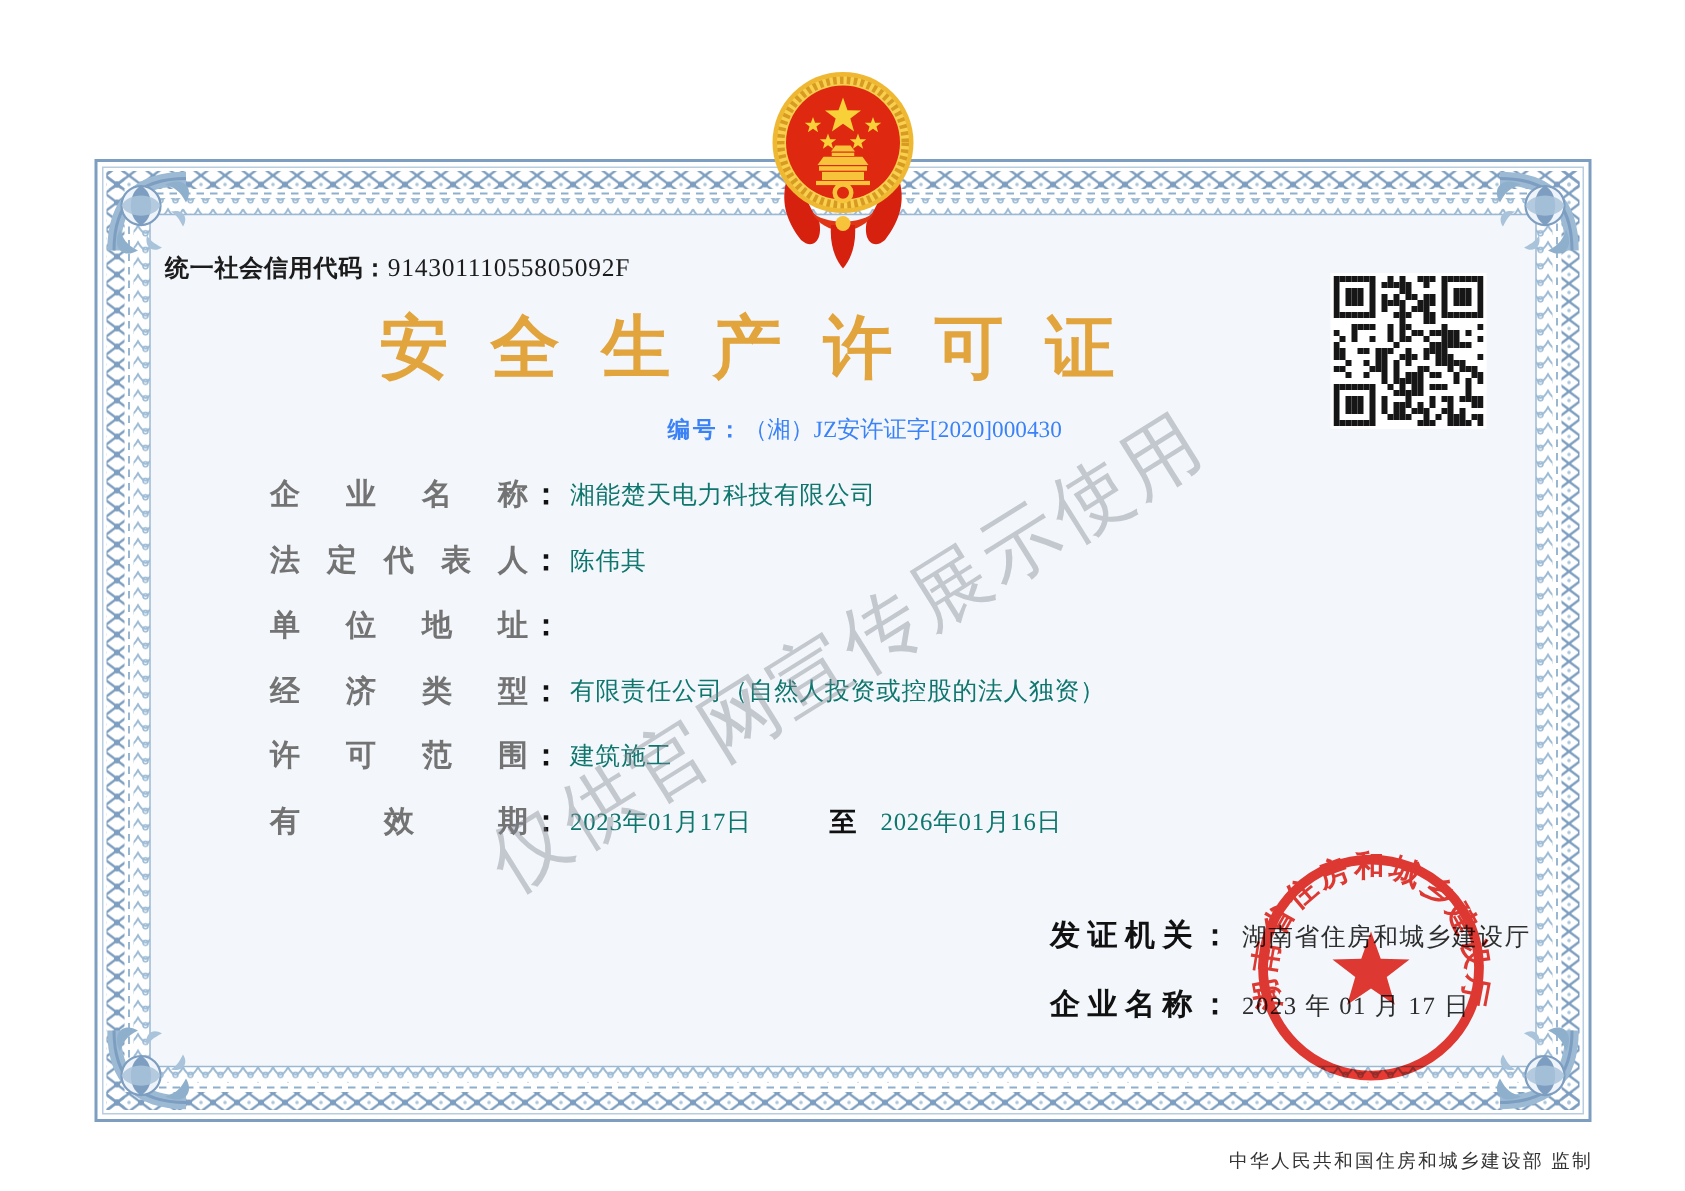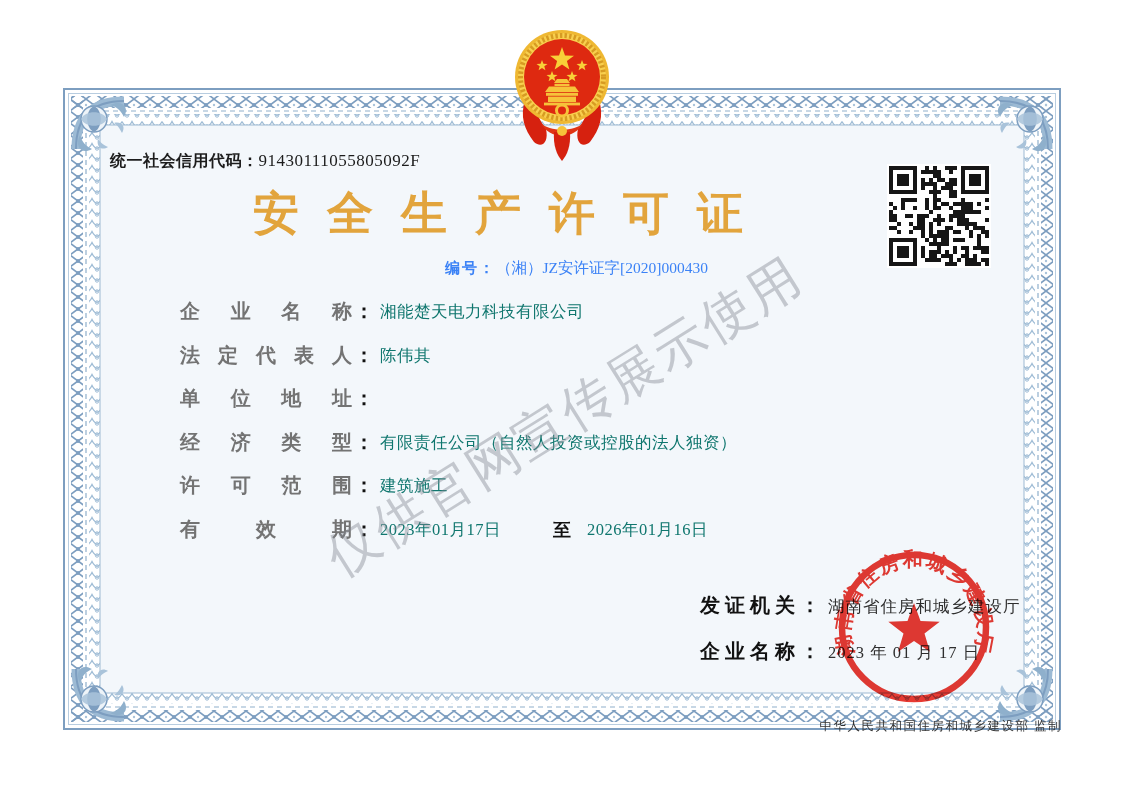--- a/index.html
+++ b/index.html
@@ -1,20 +1,20 @@
 <!DOCTYPE html>
 <html><head>
 <meta charset="utf-8">
 <style>
   html,body{margin:0;padding:0;}
   body{
     width:1123px;height:794px;position:relative;background:#ffffff;
     font-family:"Liberation Sans",sans-serif;overflow:hidden;
   }
-  .page{position:absolute;inset:0;}
+  .page{position:absolute;inset:0;margin-top:18px;}
   .cert{position:absolute;left:62px;top:87px;width:1000px;height:644px;}
   .frame-svg{position:absolute;left:0;top:0;}
   
   .credit-line{
     position:absolute;left:110px;top:151px;font-size:16px;font-weight:bold;
     color:#1c1c1c;letter-spacing:.5px;z-index:3;
   }
   .credit-line .code{font-family:"Liberation Serif",serif;font-weight:normal;font-size:17px;}
   .title{
     position:absolute;left:0;top:183px;width:984px;text-align:center;
@@ -37,21 +37,21 @@
   .fvalue{font-family:"Liberation Serif",serif;font-size:16.5px;color:#0f766e;
     padding-top:3px;letter-spacing:.5px;}
   .to-word{font-size:18px;font-weight:bold;color:#111;margin:0 16px 0 52px;padding-top:2px;}
   .issue{position:absolute;z-index:3;white-space:nowrap;}
   .issue .ilabel{font-size:20px;font-weight:bold;color:#111;letter-spacing:5px;}
   .issue .icolon{font-size:20px;font-weight:bold;color:#111;margin-right:8px;}
   .issue .ivalue{font-family:"Liberation Serif",serif;font-size:16.5px;color:#2e2e2e;letter-spacing:1px;}
   .issuer-row{left:700px;top:592px;}
   .date-row{left:700px;top:638px;}
   .footer{
-    position:absolute;right:61px;top:718px;font-family:"Liberation Serif",serif;
+    position:absolute;right:61px;top:748px;font-family:"Liberation Serif",serif;
     font-size:12.5px;color:#333;letter-spacing:1.5px;z-index:3;
   }
   .watermark{
     position:absolute;left:565px;top:417px;z-index:5;white-space:nowrap;
     transform:translate(-50%,-50%) rotate(-32deg);
     font-size:52px;letter-spacing:3px;color:rgba(128,133,143,0.42);font-weight:500;
     pointer-events:none;
   }
   .qr{position:absolute;left:887px;top:164px;width:104px;height:104px;background:#fff;
     z-index:3;display:flex;align-items:center;justify-content:center;}

